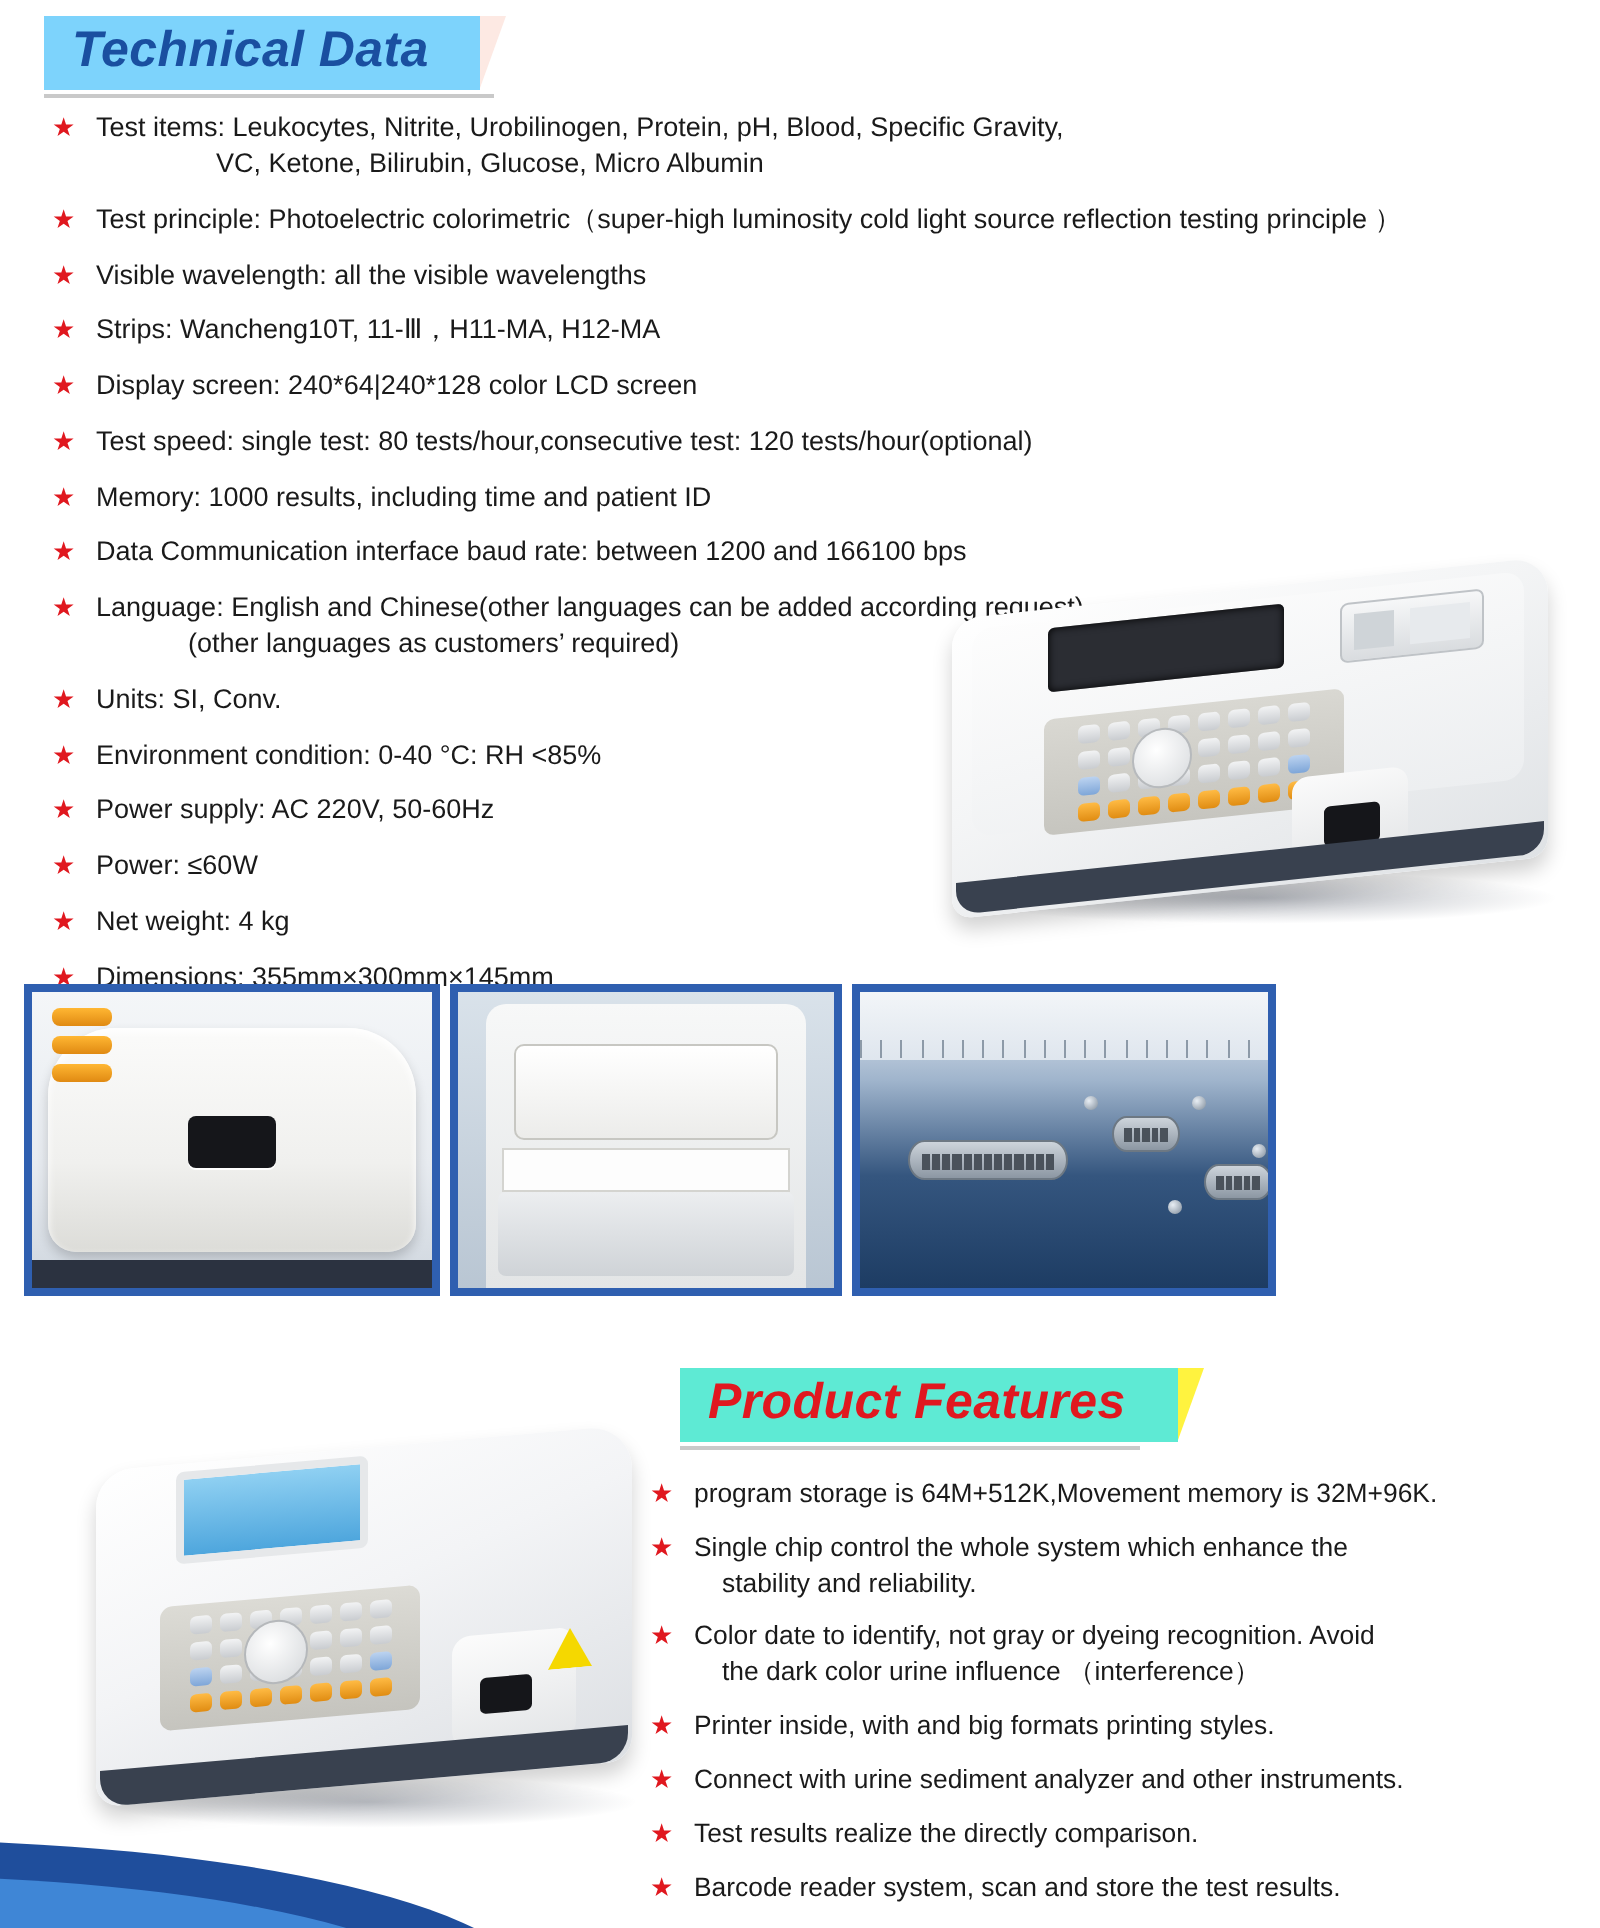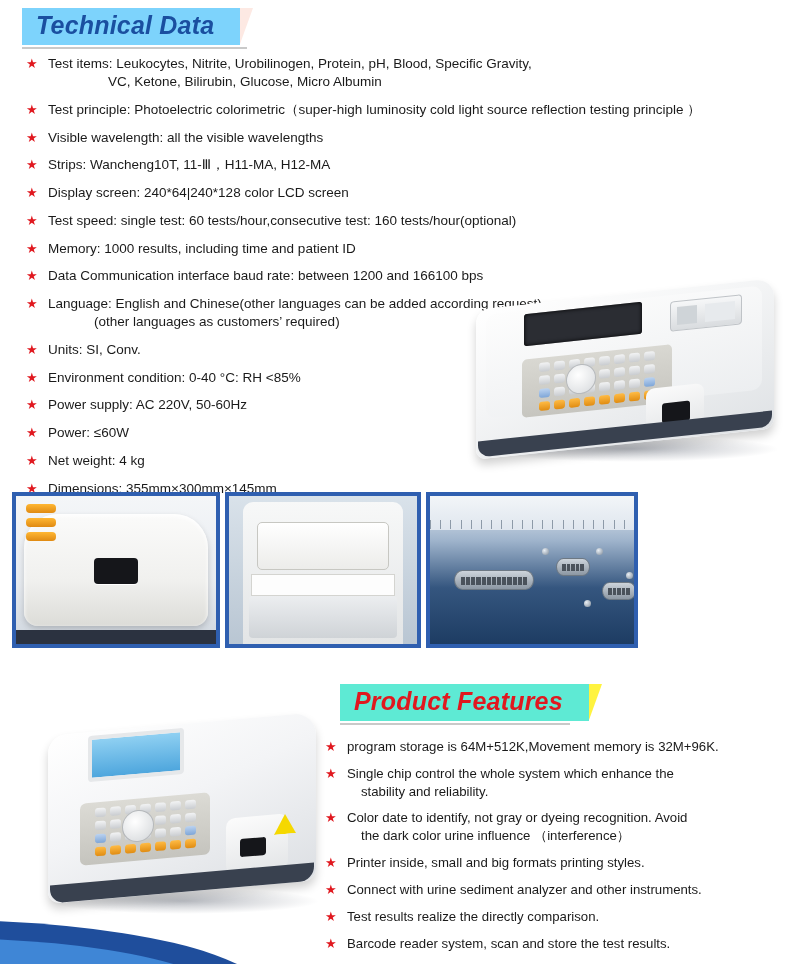--- a/index.html
+++ b/index.html
@@ -340,21 +340,21 @@
       <li>
         <span class="star">★</span>
         <span class="cont">Strips: Wancheng10T, 11-Ⅲ，H11-MA, H12-MA</span>
       </li>
       <li>
         <span class="star">★</span>
         <span class="cont">Display screen: 240*64|240*128 color LCD screen</span>
       </li>
       <li>
         <span class="star">★</span>
-        <span class="cont">Test speed: single test: 60 tests/hour,consecutive test: 160 tests/hour(optional)</span>
+        <span class="cont">Test speed: single test: 80 tests/hour,consecutive test: 120 tests/hour(optional)</span>
       </li>
       <li>
         <span class="star">★</span>
         <span class="cont">Memory: 1000 results, including time and patient ID</span>
       </li>
       <li>
         <span class="star">★</span>
         <span class="cont">Data Communication interface baud rate: between 1200 and 166100 bps</span>
       </li>
       <li>
@@ -601,21 +601,21 @@
         <span class="cont">Single chip control the whole system which enhance the</span>
         <span class="cont indent3">stability and reliability.</span>
       </li>
       <li>
         <span class="star">★</span>
         <span class="cont">Color date to identify, not gray or dyeing recognition. Avoid</span>
         <span class="cont indent3">the dark color urine influence （interference）</span>
       </li>
       <li>
         <span class="star">★</span>
-        <span class="cont">Printer inside, small and big formats printing styles.</span>
+        <span class="cont">Printer inside, with and big formats printing styles.</span>
       </li>
       <li>
         <span class="star">★</span>
         <span class="cont">Connect with urine sediment analyzer and other instruments.</span>
       </li>
       <li>
         <span class="star">★</span>
         <span class="cont">Test results realize the directly comparison.</span>
       </li>
       <li>

